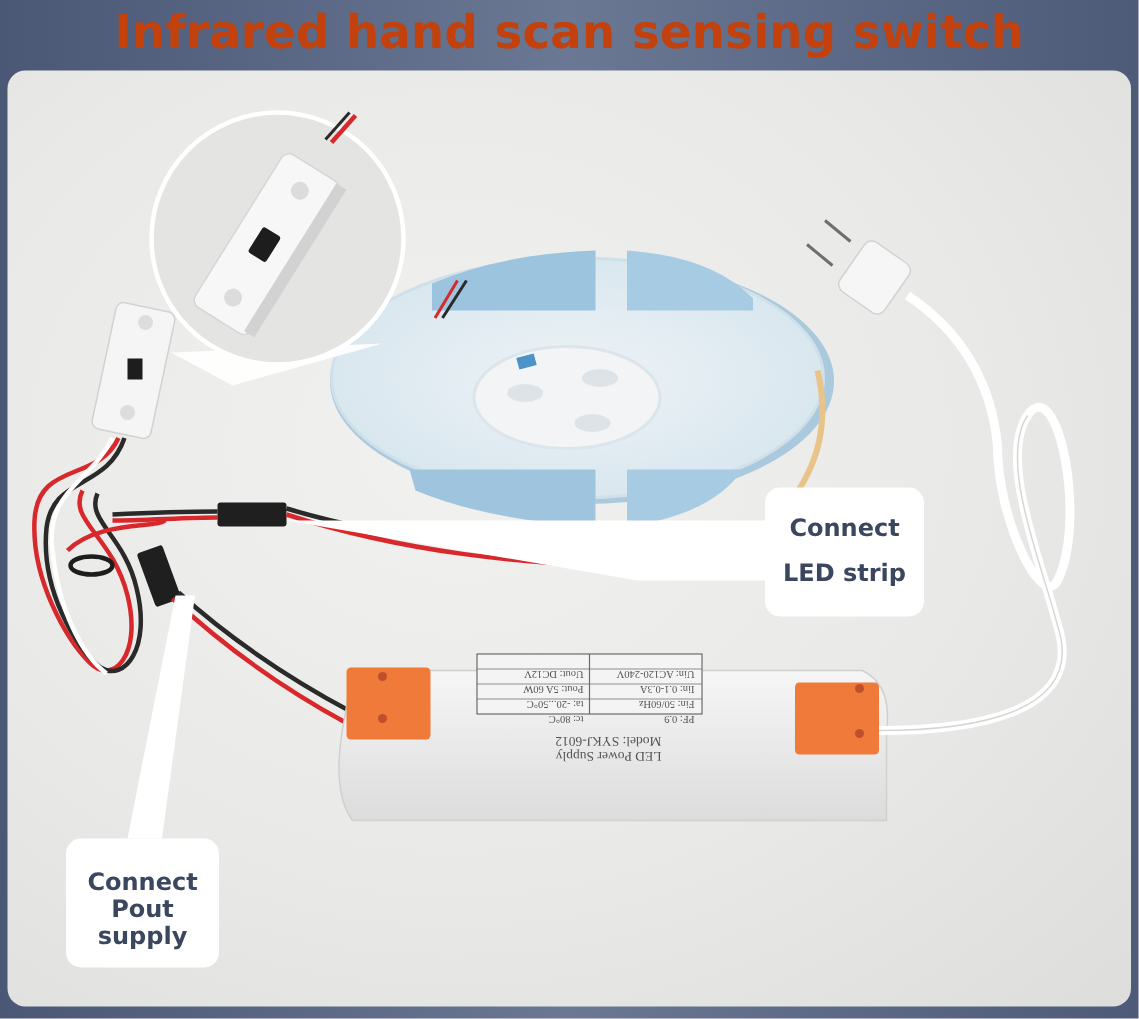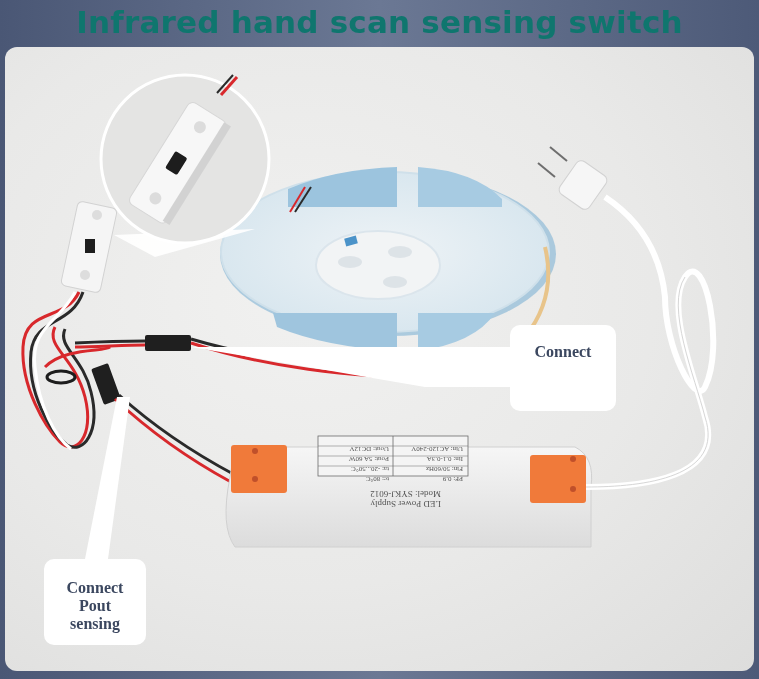--- a/index.html
+++ b/index.html
@@ -4,21 +4,21 @@
 <style>
   * { box-sizing: border-box; margin: 0; padding: 0; }
   html, body { width: 759px; height: 679px; overflow: hidden; }
   body {
     background: linear-gradient(90deg, #4a5775 0%, #6b7894 50%, #4d5a78 100%);
     font-family: "DejaVu Sans", "Liberation Sans", sans-serif;
     position: relative;
   }
   .title {
     position: absolute; left: 0; top: 0; width: 759px; height: 44px;
-    text-align: center; color: #0f766e; font-weight: bold;
+    text-align: center; color: #c2410c; font-weight: bold;
     font-size: 31px; line-height: 44px; letter-spacing: 0.2px;
     font-family: "DejaVu Sans", sans-serif;
   }
   .panel {
     position: absolute; left: 5px; top: 47px; width: 749px; height: 624px;
     border-radius: 12px;
     background: radial-gradient(ellipse at 40% 40%, #f1f1f0 0%, #e9e9e8 55%, #dddddc 100%);
     overflow: hidden;
   }
   .scene { position: absolute; inset: 0; }
@@ -28,21 +28,21 @@
     font-family: "DejaVu Sans", sans-serif;
   }
   .callout-led {
     left: 505px; top: 278px; width: 106px; height: 86px;
     font-size: 16px; line-height: 30px; padding-top: 12px;
   }
   .callout-power {
     left: 39px; top: 512px; width: 102px; height: 86px;
     font-size: 16px; line-height: 18px; padding-top: 20px;
   }
-  .callout span { display: block; font-family: Liberation Serif, serif; }
+  .callout span { display: block; }
   .label-text {
     font-family: "Liberation Serif", serif; font-size: 7px; fill: #555;
   }
 </style>
 </head>
 <body>
 
 <div class="title">Infrared hand scan sensing switch</div>
 
 <div class="panel">
@@ -152,20 +152,21 @@
       <path d="M581 440 C640 440 720 430 700 370 C690 330 660 260 680 230 C700 200 720 300 700 340 C690 360 660 300 660 250 C655 200 630 170 600 150" stroke="#ffffff" stroke-width="6" fill="none"></path>
       <path d="M581 440 C640 440 720 430 700 370 C690 330 660 260 680 230" stroke="#d6d6d6" stroke-width="1" fill="none"></path>
       <rect x="560" y="118" width="36" height="40" rx="6" fill="#f6f6f6" stroke="#d2d2d2" transform="rotate(35 578 138)"></rect>
       <line x1="545" y1="100" x2="562" y2="114" stroke="#6e6e6e" stroke-width="2"></line>
       <line x1="533" y1="116" x2="550" y2="130" stroke="#6e6e6e" stroke-width="2"></line>
     </g>
   </svg>
 
   <div class="callout callout-led">
     <span>Connect</span>
+    <span>LED strip</span>
   </div>
 
   <div class="callout callout-power">
     <span>Connect</span>
     <span>Pout</span>
-    <span>sensing</span>
+    <span>supply</span>
   </div>
 </div>
 
 </body></html>

